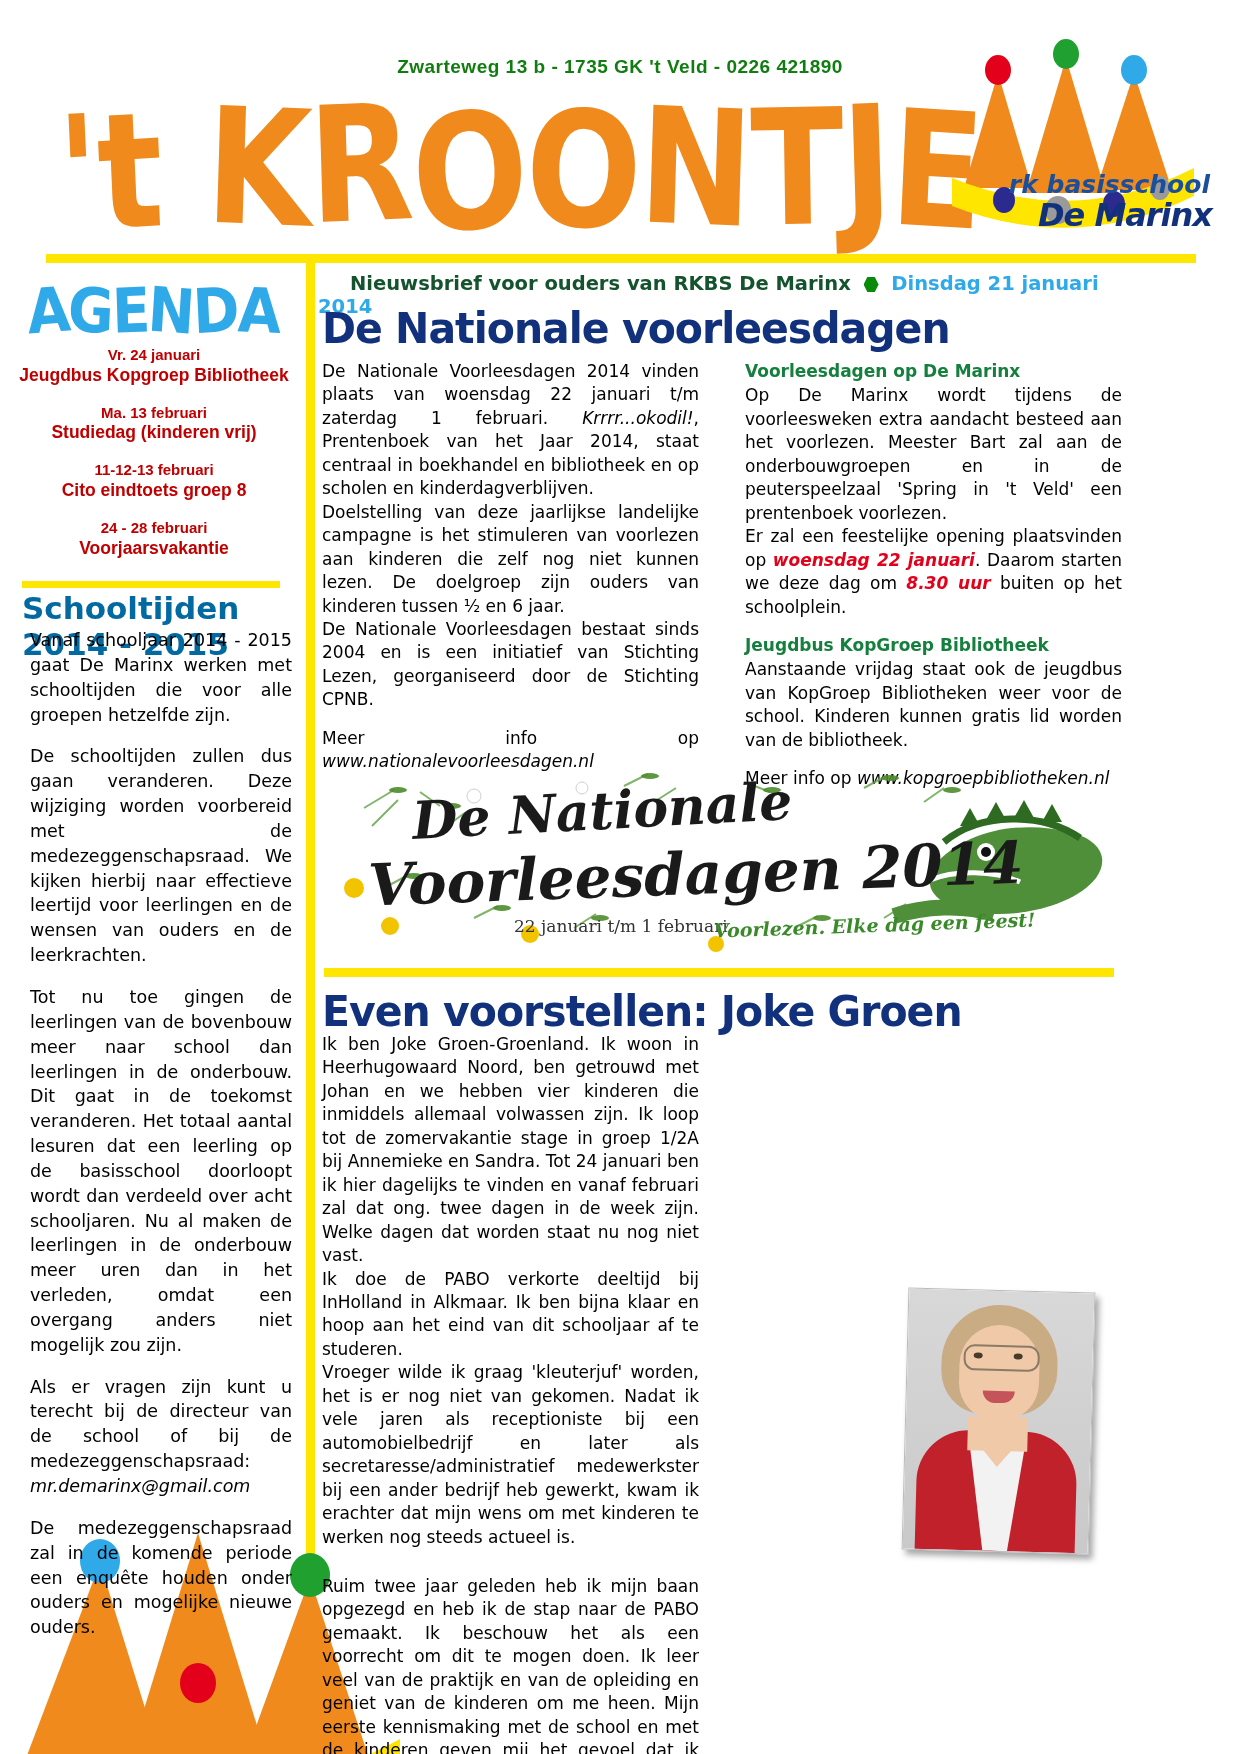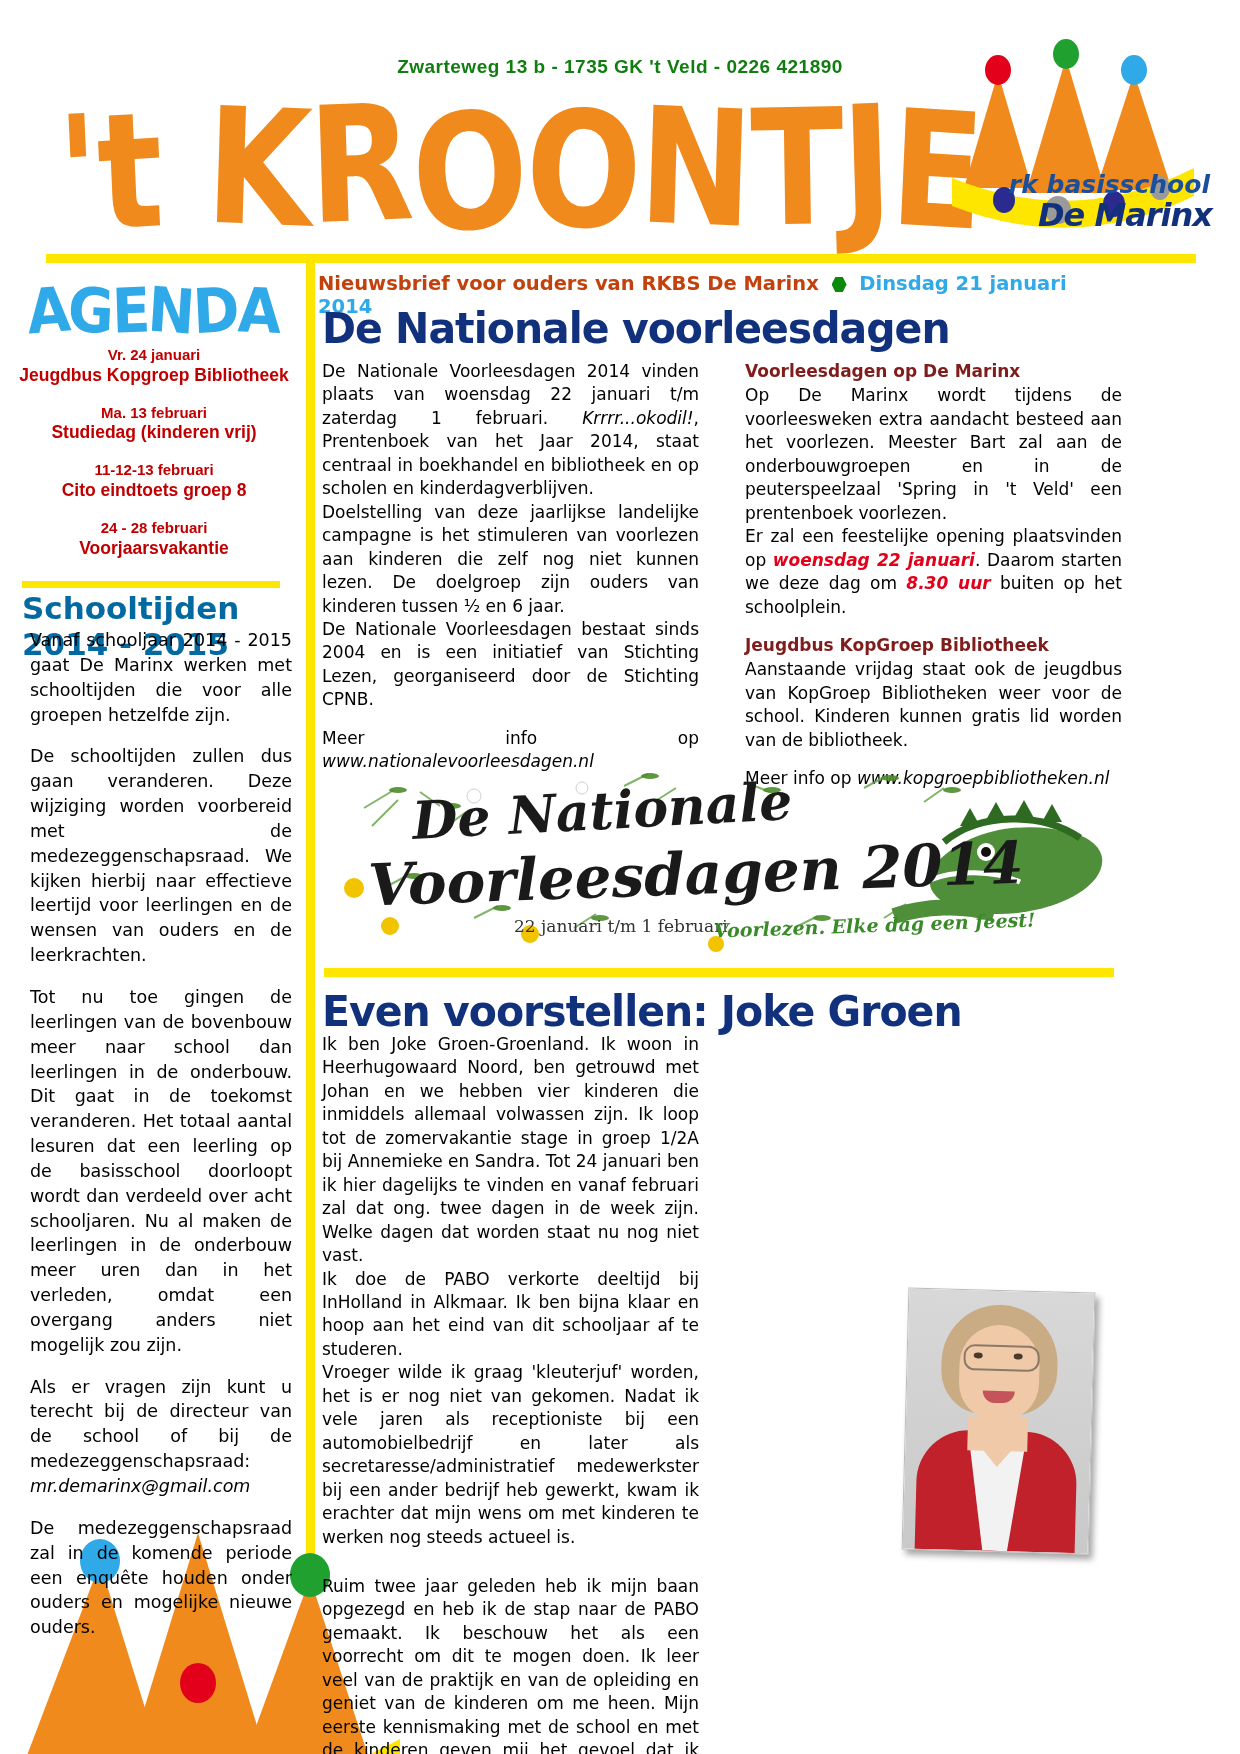--- a/index.html
+++ b/index.html
@@ -64,37 +64,37 @@
 
   
   .botcrown{position:absolute;left:-20px;top:1255px;width:420px;height:330px;z-index:0;}
   .sb-body{position:relative;z-index:2;}
 
   
   .main{position:absolute;left:318px;top:268px;width:900px;}
 
   .ribbon{position:absolute;left:0;top:4px;width:790px;font-size:19.5px;font-weight:bold;
      font-family:"DejaVu Sans",sans-serif;}
-  .ribbon .r1{color:#c2410c;}
+  .ribbon .r1{color:#14532d;margin-left:32px;}
   .ribbon .dot{display:inline-block;width:15px;height:15px;background:#0a8a0a;
      clip-path:polygon(25% 0,75% 0,100% 50%,75% 100%,25% 100%,0 50%);margin:0 6px;
      position:relative;top:2px;}
   .ribbon .r2{color:#2fa9e8;}
 
   .art-title{position:absolute;left:4px;font-size:41px;font-weight:bold;color:#12317d;
      font-family:"DejaVu Sans",sans-serif;letter-spacing:-1px;transform:scaleY(1.06);
      transform-origin:left top;}
   #title1{top:35px;}
   #title2{top:718px;}
 
   .cols{position:absolute;display:flex;gap:26px;}
   .col{width:377px;font-size:17px;line-height:1.38;text-align:justify;
      font-family:"DejaVu Sans",sans-serif;color:#000;}
   .col p{margin:0;}
-  .col .sub{color:#7f1d1d;font-weight:bold;font-size:17px;margin-bottom:1px;}
+  .col .sub{color:#15803d;font-weight:bold;font-size:17px;margin-bottom:1px;}
   .col .gap{height:15px;}
   .col .red{color:#e2001a;font-weight:bold;font-style:italic;}
   .col .ital{font-style:italic;}
   .meer{font-size:17px;font-family:"DejaVu Sans",sans-serif;}
   .meer i{font-style:italic;}
 
   #cols1{left:4px;top:92px;gap:46px;}
   #cols2{left:4px;top:765px;flex-direction:column;}
 
   

